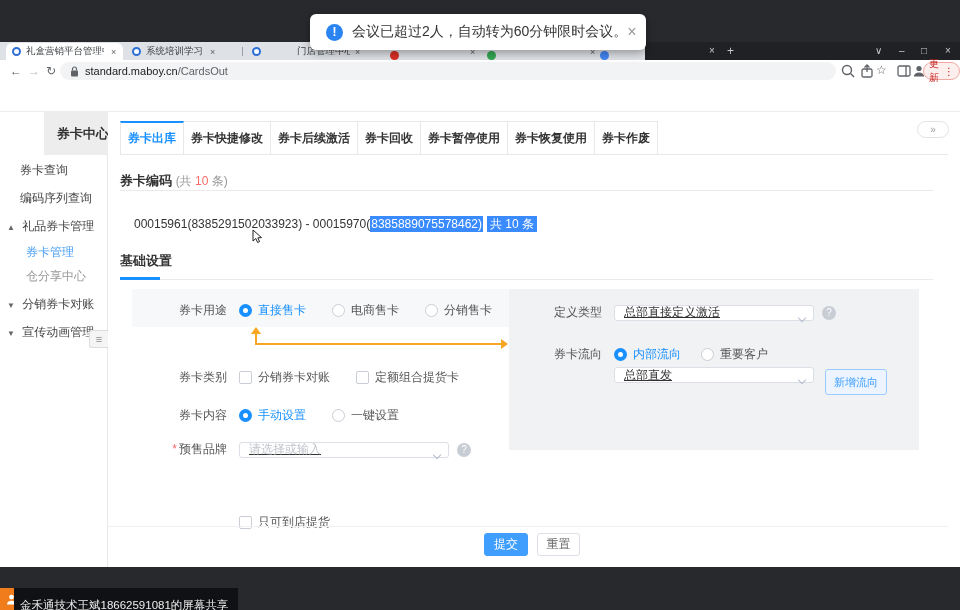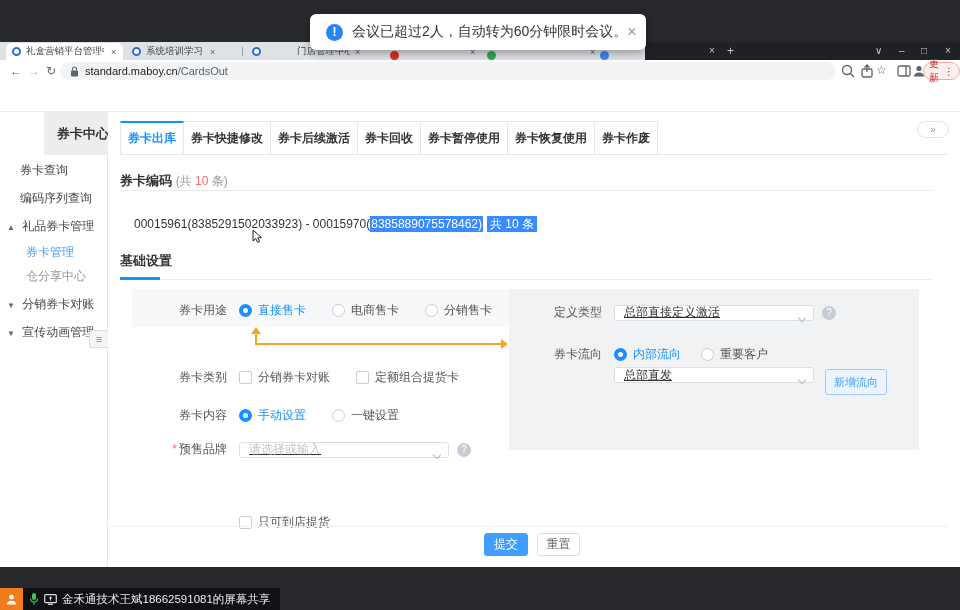--- a/index.html
+++ b/index.html
@@ -121,21 +121,21 @@
 
   #footer-div { left:108px; top:526px; width:840px; height:1px; background:#f0f0f0; }
   .btn { position:absolute; top:533px; height:23px; border-radius:3px; font-size:12px; display:flex; align-items:center;
     justify-content:center; cursor:pointer; }
   #submit-btn { left:484px; width:44px; background:#409eff; color:#fff; border:1px solid #409eff; }
   #reset-btn { left:537px; width:43px; background:#fff; color:#666; border:1px solid #dcdfe6; }
 
   
   #bottom-dark { left:0; top:567px; width:960px; height:43px; background:#27292c; }
   #share-avatar { left:0; top:588px; width:23px; height:22px; background:#f07c1c; display:flex; align-items:center; justify-content:center; }
-  #share-strip { left:23px; top:588px; height:22px; background:#101114; display:flex; align-items:center; padding:0 10px 0 6px; gap:5px; }
+  #share-strip { left:14px; top:588px; height:22px; background:#101114; display:flex; align-items:center; padding:0 10px 0 6px; gap:5px;flex-direction:column; }
   #share-strip .txt { color:#eee; font-size:11.5px; white-space:nowrap; }
 
   
   #cursor { left:252px; top:229px; z-index:40; }
 </style>
 </head>
 <body>
 
 <div id="screen">
 

